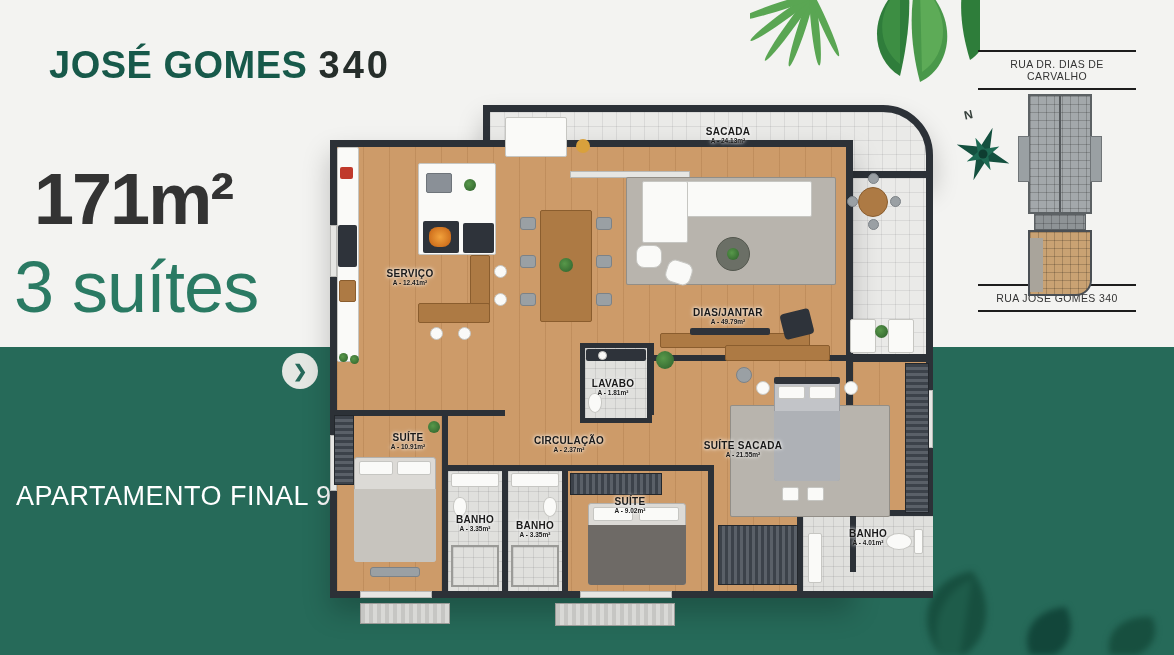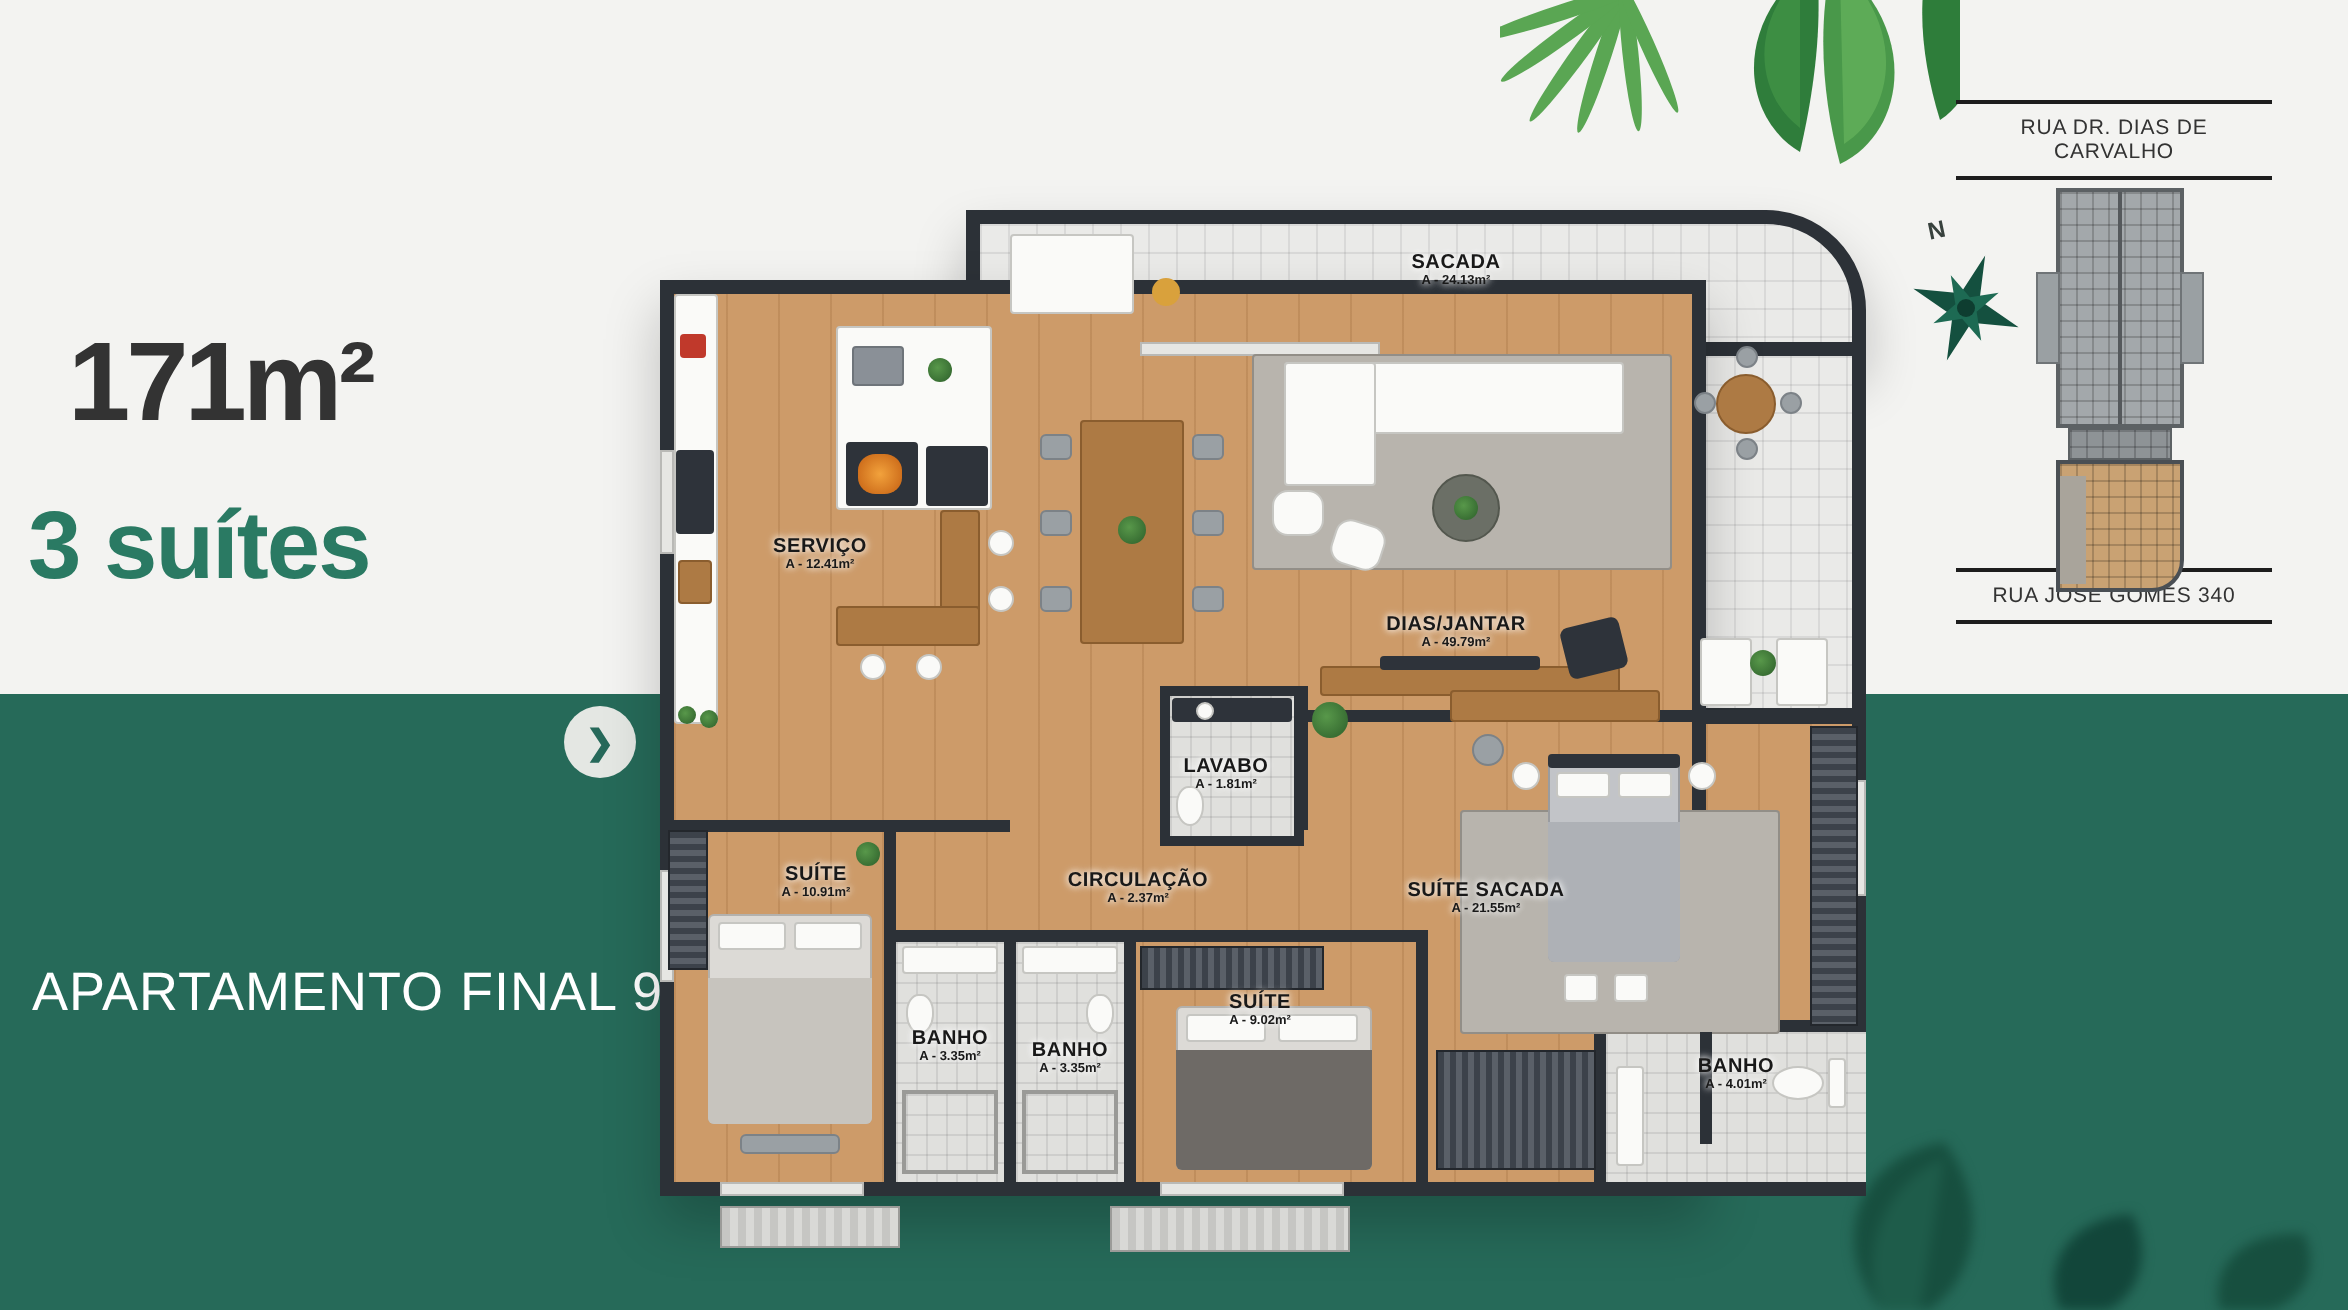--- a/index.html
+++ b/index.html
@@ -15,22 +15,22 @@
   
   #logo{left:40px;top:36px;width:360px;text-align:center}
   #edificio-row{display:flex;align-items:center;justify-content:center;gap:12px}
   .logo-line{height:1.5px;background:#33423d;flex:0 0 64px}
   #edificio{font-size:12px;letter-spacing:7px;color:#2e3a36;font-weight:600}
   #logo-main{margin-top:8px;font-size:38px;font-weight:800;letter-spacing:.5px;white-space:nowrap}
   #logo-name{color:#17594a}
   #logo-number{color:#262e2b;font-weight:600;letter-spacing:3px}
 
   
-  #stat-area{left:34px;top:158px;font-size:56px;font-weight:800;color:#333;letter-spacing:-2px}
-  #stat-suites{left:14px;top:246px;font-size:48px;font-weight:700;color:#2a7a63;letter-spacing:-1px}
+  #stat-area{left:34px;top:158px;font-size:72px;font-weight:800;color:#333;letter-spacing:-2px}
+  #stat-suites{left:14px;top:246px;font-size:72px;font-weight:400;color:#2a7a63;letter-spacing:-1px}
 
   
   #arrow-btn{left:282px;top:353px;width:36px;height:36px;border-radius:50%;
              background:#e4e7e3;display:flex;align-items:center;justify-content:center;
              color:#26695a;font-size:17px;font-weight:800;cursor:pointer;border:none}
   #banner-label{left:16px;top:481px;font-size:27px;color:#fff;font-weight:500;letter-spacing:.5px}
 
   
   .street{position:absolute;left:978px;width:154px;border-top:2px solid #1d1d1d;border-bottom:2px solid #1d1d1d;
           padding:6px 2px;text-align:center;font-size:10.5px;color:#333;letter-spacing:.4px;font-weight:500}
@@ -100,20 +100,24 @@
 </svg>
 
 <svg class="abs blur" style="left:920px;top:535px;width:254px;height:120px" viewBox="0 0 254 120">
   <path d="M20 120 C-6 86 8 44 52 36 C74 64 70 104 44 120 Z" fill="#174f3f"></path>
   <path d="M20 120 C10 92 20 58 52 44 L40 120 Z" fill="#1e5c4a"></path>
   <path d="M110 120 C100 96 116 74 146 72 C156 92 150 112 134 120 Z" fill="#12463a"></path>
   <path d="M190 120 C184 98 202 80 232 82 C240 100 232 114 216 120 Z" fill="#174f3f"></path>
 </svg>
 
 <div class="abs" id="logo">
+  <div id="logo-main">
+    <span id="logo-name">JOSÉ GOMES</span>
+    <span id="logo-number">340</span>
+  </div>
 </div>
 
 <div class="abs" id="stat-area">171m²</div>
 <div class="abs" id="stat-suites">3 suítes</div>
 
 <button class="abs" id="arrow-btn">
   <span>❯</span>
 </button>
 <div class="abs" id="banner-label">APARTAMENTO FINAL 9</div>
 

